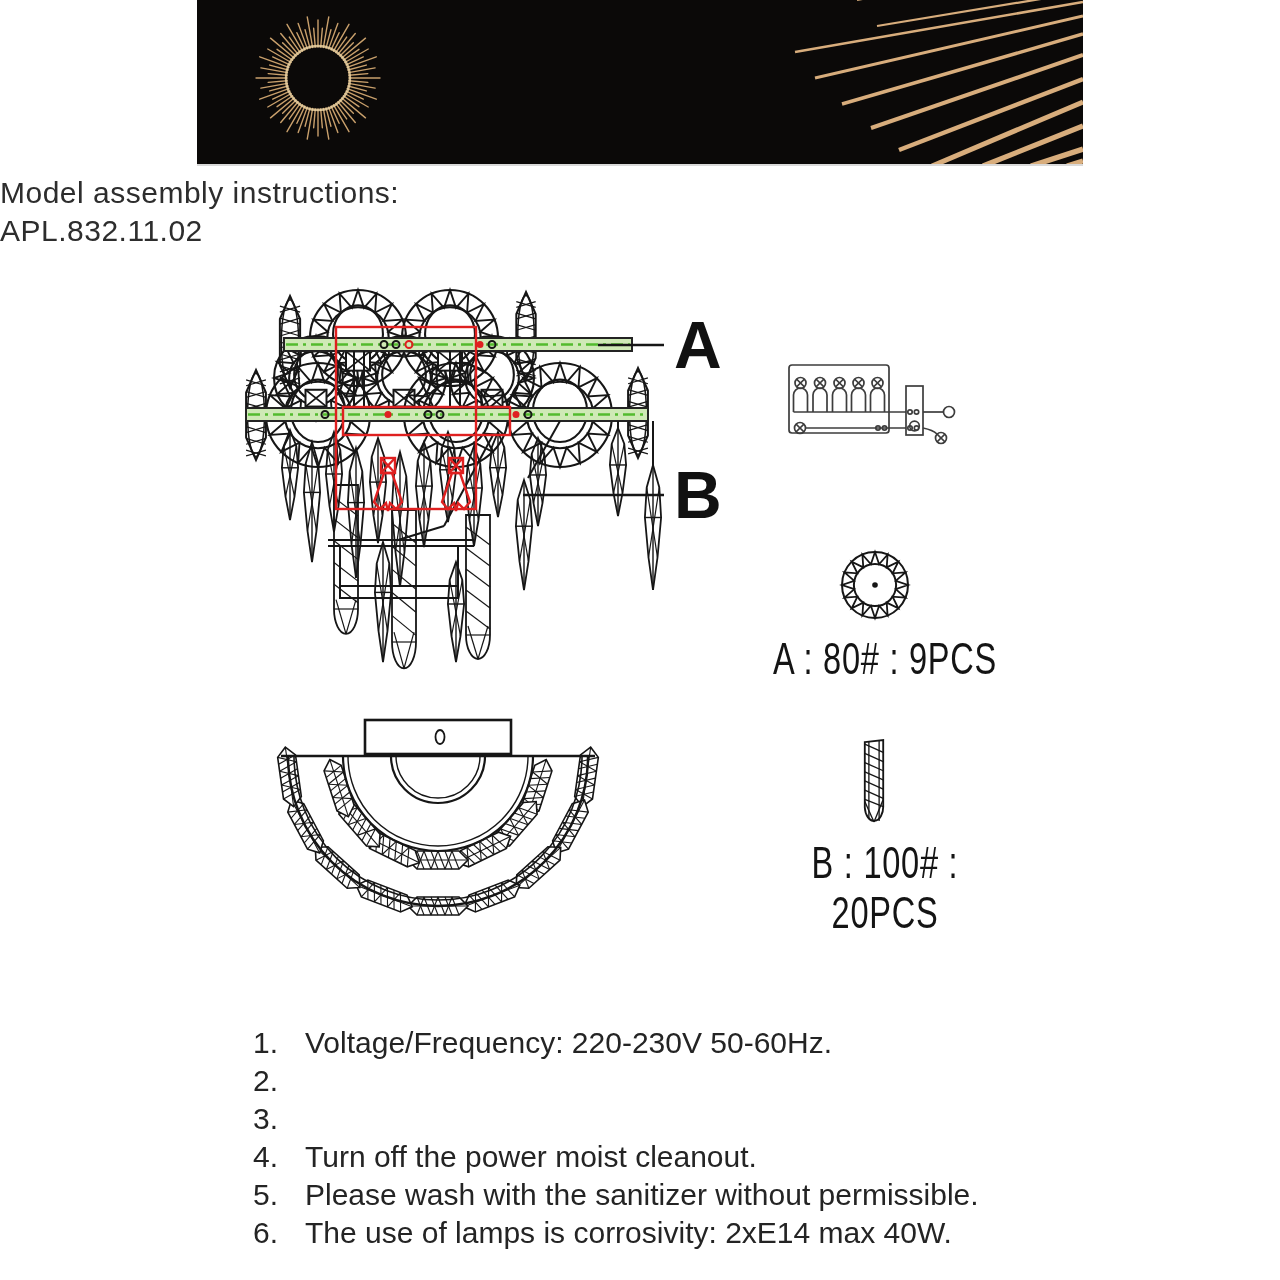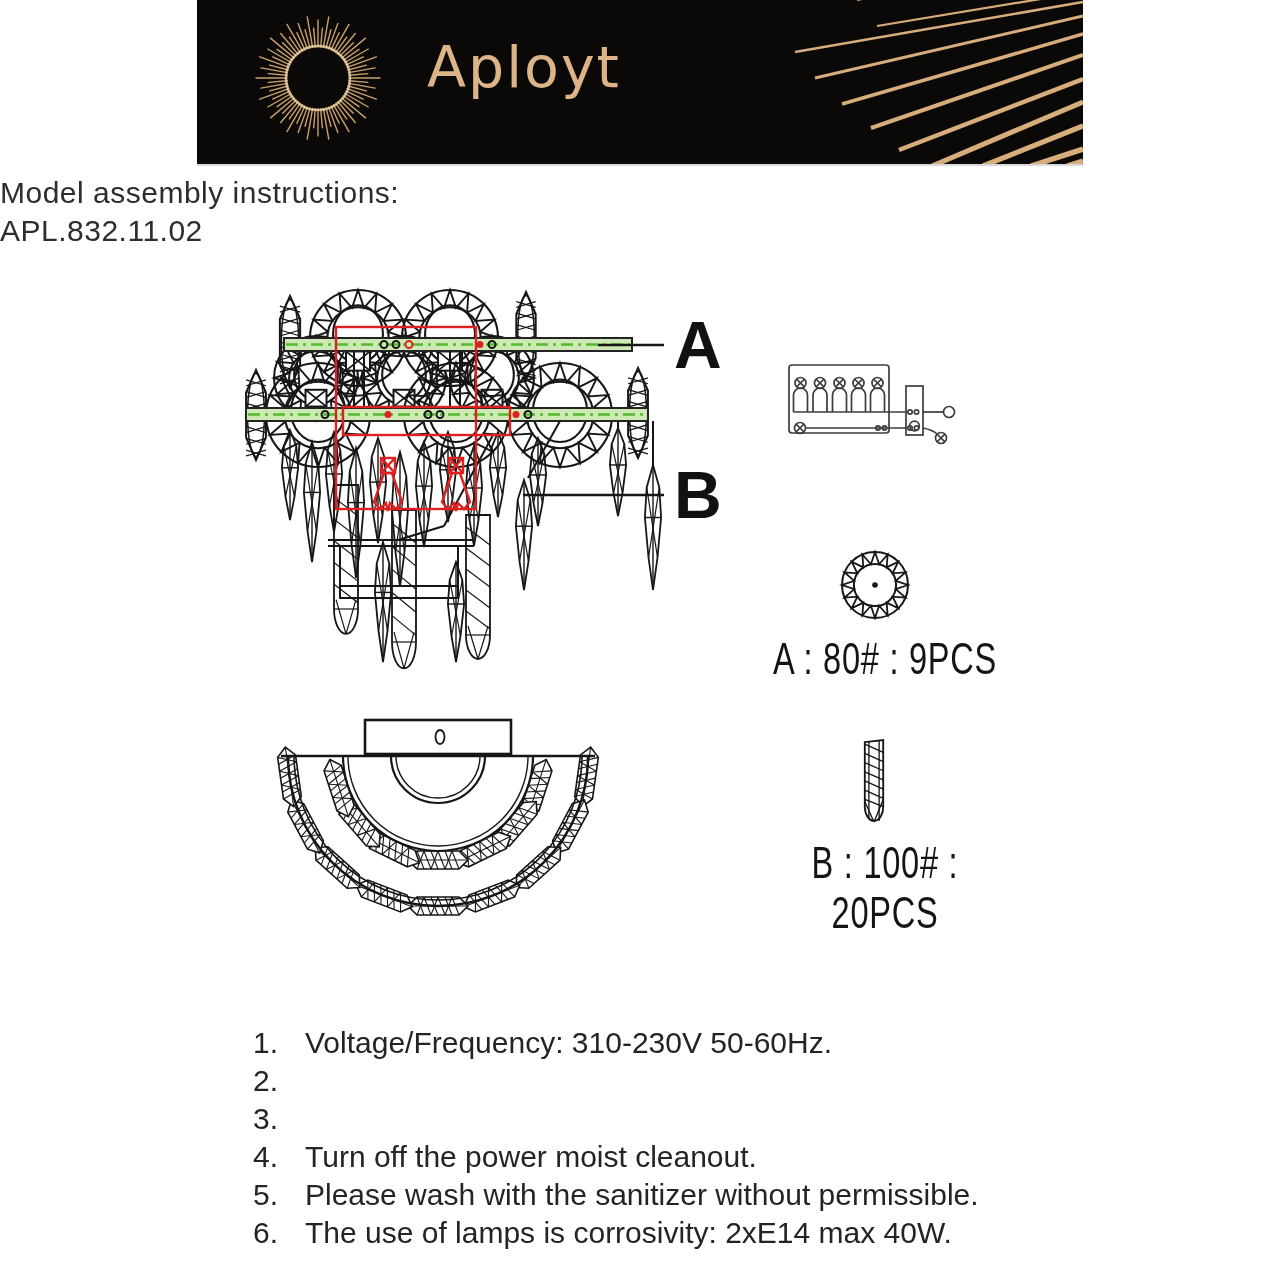--- a/index.html
+++ b/index.html
@@ -112,21 +112,20 @@
         <line x1="95.39371337295874" y1="52.21913047311756" x2="110.95760221444958" y2="41.321178182447674" stroke="#c9a06c" stroke-width="1.4" stroke-linecap="round"></line>
         <line x1="96.8467875173176" y1="54.499999999999986" x2="120.22947341949742" y2="40.99999999999997" stroke="#c9a06c" stroke-width="1.4" stroke-linecap="round"></line>
         <line x1="98.09554139813615" y1="56.898833886038325" x2="115.3153893518325" y2="48.86908691296504" stroke="#c9a06c" stroke-width="1.4" stroke-linecap="round"></line>
         <line x1="99.13047124436316" y1="59.39737555690427" x2="128.26094248872633" y2="48.794751113808545" stroke="#c9a06c" stroke-width="1.4" stroke-linecap="round"></line>
         <line x1="99.94370061496112" y1="61.976609601821856" x2="118.29629131445341" y2="57.059047744873965" stroke="#c9a06c" stroke-width="1.4" stroke-linecap="round"></line>
         <line x1="100.52904034337845" y1="64.61690649232516" x2="127.11884967470806" y2="59.928405695318034" stroke="#c9a06c" stroke-width="1.4" stroke-linecap="round"></line>
         <line x1="100.88203564084411" y1="67.2981719748226" x2="119.80973490458729" y2="65.64221286261709" stroke="#c9a06c" stroke-width="1.4" stroke-linecap="round"></line>
         <circle cx="70" cy="70" r="32" fill="none" stroke="#ecd2a2" stroke-width="2.5" opacity="0.85"></circle>
       </g>
   </svg>
-  <div class="brand">Aployt</div>
   <svg class="fan-svg" width="886" height="164">
     <g id="fan-rays">
         <line x1="660" y1="0" x2="886" y2="-40" stroke="#d8ad7c" stroke-width="2"></line>
         <line x1="680" y1="26" x2="886" y2="-8" stroke="#d8ad7c" stroke-width="2.2"></line>
         <line x1="598" y1="52" x2="886" y2="2" stroke="#d8ad7c" stroke-width="2.5"></line>
         <line x1="618" y1="78" x2="886" y2="16" stroke="#d8ad7c" stroke-width="3"></line>
         <line x1="645" y1="104" x2="886" y2="34" stroke="#d8ad7c" stroke-width="3.5"></line>
         <line x1="674" y1="128" x2="886" y2="55" stroke="#d8ad7c" stroke-width="4"></line>
         <line x1="702" y1="150" x2="886" y2="79" stroke="#d8ad7c" stroke-width="4.5"></line>
         <line x1="735" y1="166" x2="886" y2="102" stroke="#d8ad7c" stroke-width="5"></line>
@@ -471,21 +470,21 @@
     <path d="M153,44 A42,42 0 0 0 237,44" stroke-width="1.4"></path>
     <line x1="38" y1="44" x2="352" y2="44" stroke-width="2.6"></line>
     <rect x="122" y="8" width="146" height="34" fill="#ffffff" stroke-width="2.6"></rect>
     <ellipse cx="197" cy="25" rx="4.5" ry="7" stroke-width="1.8"></ellipse>
   </g>
 </svg>
 
 <div class="instr">
   <div class="item">
     <div class="inum">1.</div>
-    <div class="itext">Voltage/Frequency: 310-230V 50-60Hz.</div>
+    <div class="itext">Voltage/Frequency: 220-230V 50-60Hz.</div>
   </div>
   <div class="item">
     <div class="inum">2.</div>
   </div>
   <div class="item">
     <div class="inum">3.</div>
   </div>
   <div class="item">
     <div class="inum">4.</div>
     <div class="itext">Turn off the power moist cleanout.</div>

